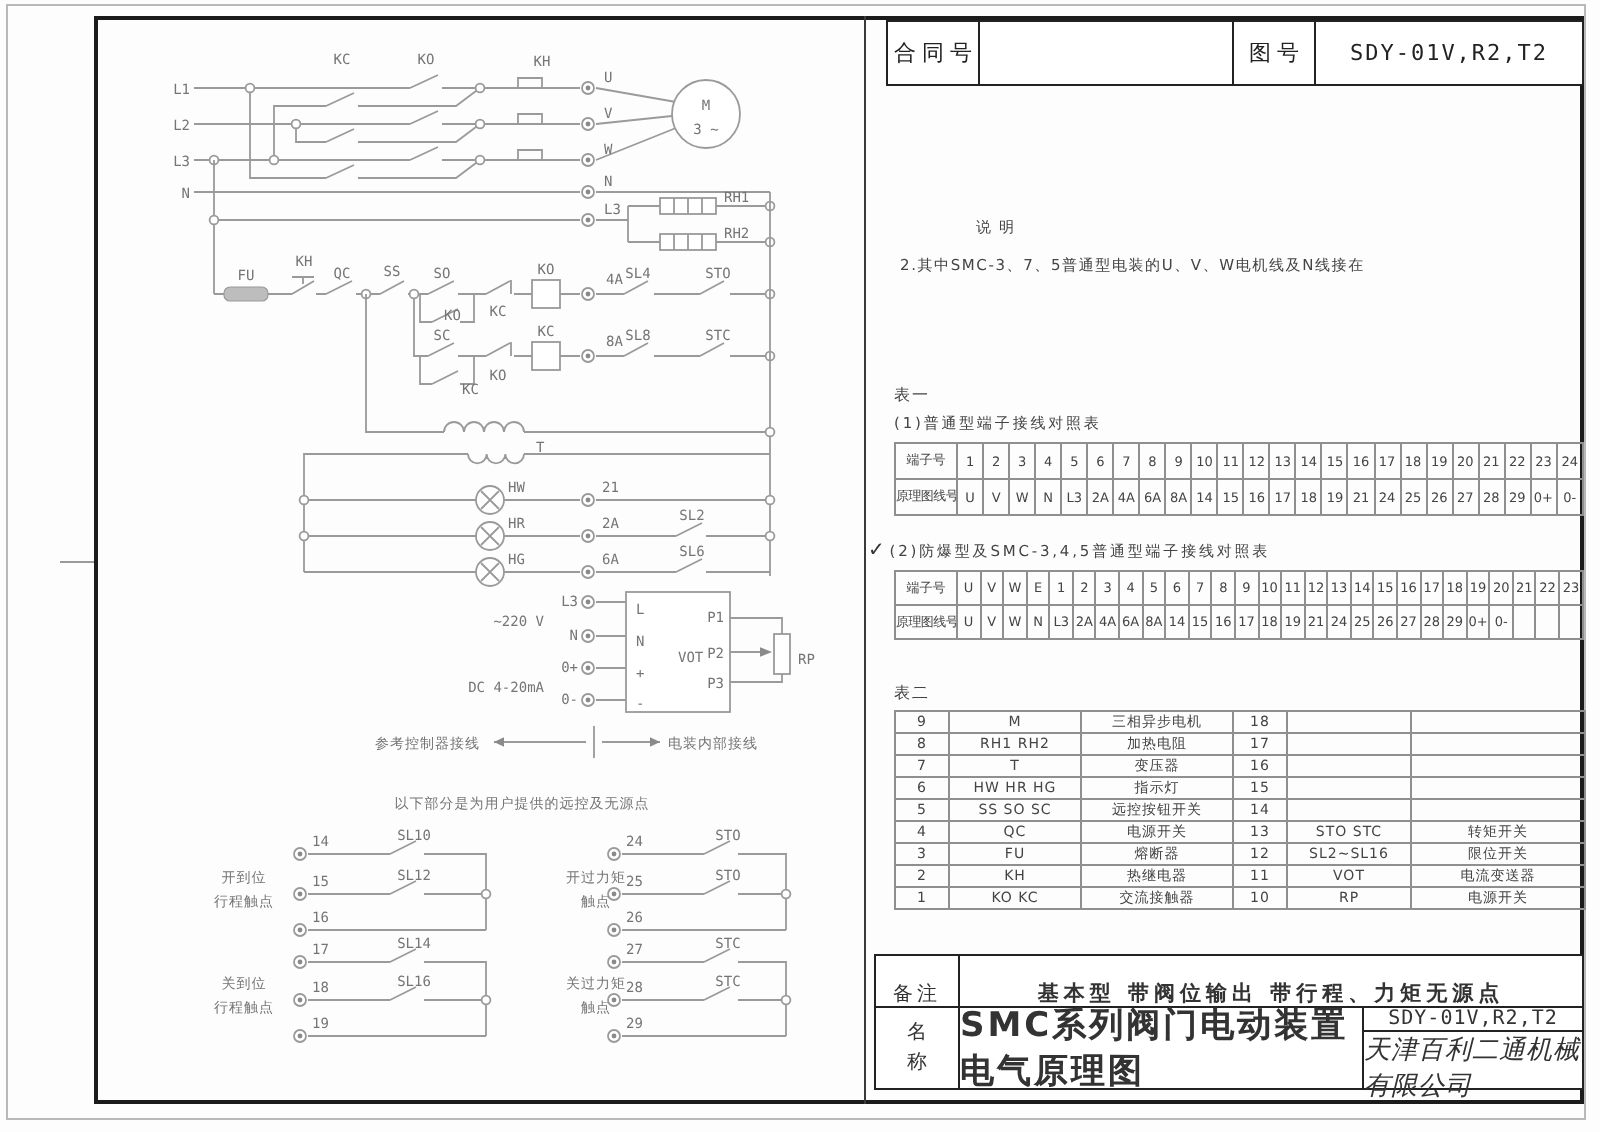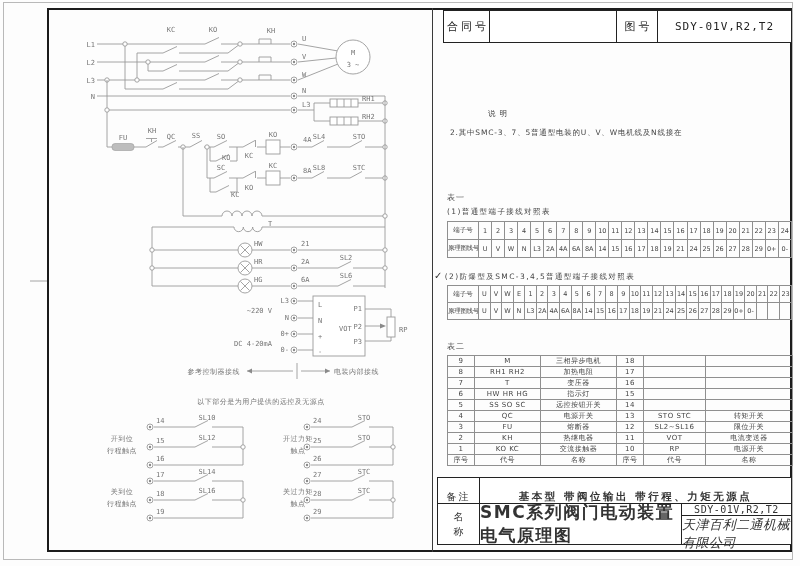--- a/index.html
+++ b/index.html
@@ -274,28 +274,20 @@
           <td>VOT</td>
           <td>电流变送器</td>
         </tr>
         <tr>
           <td>1</td>
           <td>KO  KC</td>
           <td>交流接触器</td>
           <td>10</td>
           <td>RP</td>
           <td>电源开关</td>
-        </tr>
-        <tr>
-          <td>序号</td>
-          <td>代号</td>
-          <td>名称</td>
-          <td>序号</td>
-          <td>代号</td>
-          <td>名称</td>
         </tr>
       </tbody>
   </table>
 
   <div class="abs remark-block">
     <div class="remark-label">备注</div>
     <div class="remark-text">基本型 带阀位输出 带行程、力矩无源点</div>
   </div>
   <div class="abs name-block">
     <div class="name-label">

